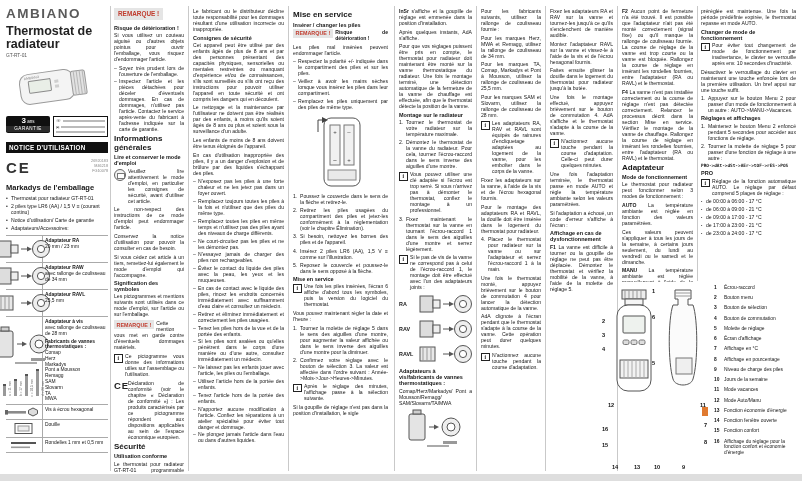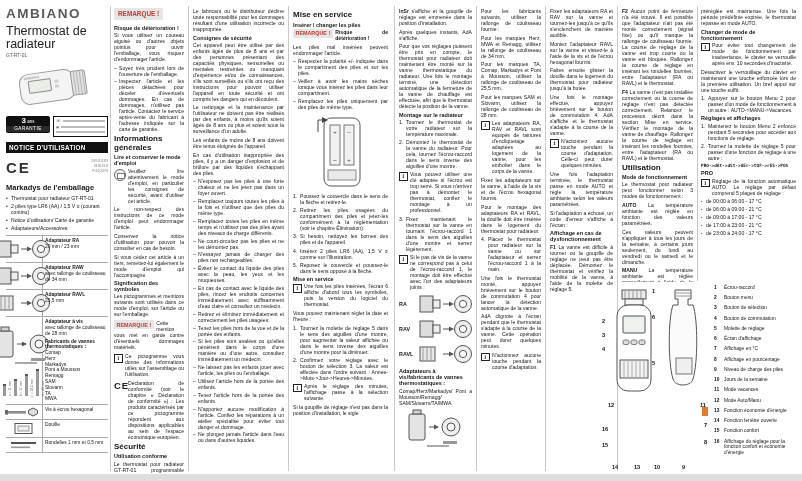--- a/index.html
+++ b/index.html
@@ -34,21 +34,21 @@
             border:1px solid #666;background:#f2f2f2;}
   .read .ri::after{content:"";position:absolute;left:2px;top:3px;width:6px;height:4px;
             border:0.5px solid #777;background:#fff;}
   .mono{font-family:"DejaVu Sans Mono",monospace;font-weight:bold;font-size:4.4px;text-align:left;}
   .blk-img{text-align:center;margin:2px 0;}
   .imglabel{display:flex;gap:4px;align-items:center;margin:2px 0;}
   .imglabel b{width:16px;font-size:5.4px;flex:none;}
   
   #colA{position:absolute;left:6px;top:6px;width:102px;}
   .brand{font-size:13.5px;font-weight:bold;letter-spacing:1.5px;color:#5a5a5a;}
-  .title{font-size:12.5px;font-weight:normal;line-height:1.05;margin-top:4px;color:#222;}
+  .title{font-size:12.5px;font-weight:bold;line-height:1.05;margin-top:4px;color:#222;}
   .model{font-size:4.8px;color:#555;margin-top:2px;}
   .photo{margin:4px 0 2px 10px;}
   .badge-row{display:flex;gap:3px;margin-top:2px;}
   .gbadge{width:44px;height:17px;background:#101010;color:#fff;text-align:center;border-radius:2px;}
   .gbadge .y{font-size:8px;font-weight:bold;line-height:9px;}
   .gbadge .y small{font-size:4.5px;font-weight:normal;}
   .gbadge .g{font-size:4.6px;letter-spacing:0.5px;line-height:6px;background:#2b2b2b;}
   .svc{flex:1;border:1px solid #111;height:17px;padding:1px 2px;font-size:4px;}
   .svc .line{display:flex;align-items:center;gap:2px;margin-bottom:1.5px;}
   .svc .bar{height:2px;background:#bbb;flex:1;}
@@ -414,21 +414,21 @@
       <div class="blk-p"><span>Une fois le montage effectué, appuyez brièvement sur le bouton de commutation 4. AdA s'affiche et le thermostat s'adapte à la course de la vanne.</span></div>
       <div class="info"><span class="ii">i</span><span>N'actionnez aucune touche pendant la course d'adaptation. Celle-ci peut durer quelques minutes.</span></div>
       <div class="blk-p"><span>Une fois l'adaptation terminée, le thermostat passe en mode AUTO et règle la température ambiante selon les valeurs paramétrées.</span></div>
       <div class="blk-p"><span>Si l'adaptation a échoué, un code d'erreur s'affiche à l'écran :</span></div>
       <div class="blk-h3"><span>Affichage en cas de dysfonctionnement</span></div>
       <div class="blk-p"><b>F1</b> <span>La vanne est difficile à tourner ou la goupille de réglage ne peut pas être déplacée. Démontez le thermostat et vérifiez la mobilité de la vanne, à l'aide de la molette de réglage 5.</span></div>
     </section>
   <section class="tcol" style="left:622px;width:71px;height:274px">
       <div class="blk-p"><b>F2</b> <span>Aucun point de fermeture n'a été trouvé. Il est possible que l'adaptateur n'ait pas été monté correctement (signal fixe) ou qu'il manque la rallonge de coulisseau fournie. La course de réglage de la vanne est trop courte ou la vanne est bloquée. Rallongez la course de réglage en insérant les rondelles fournies, entre l'adaptateur (RA ou RAVL) et le thermostat.</span></div>
       <div class="blk-p"><b>F4</b> <span>La vanne n'est pas installée correctement ou la course de réglage n'est pas détectée correctement. Relancez le processus décrit dans la section Mise en service. Vérifiez le montage de la vanne de chauffage. Rallongez la course de réglage en insérant les rondelles fournies, entre l'adaptateur (RA ou RAVL) et le thermostat.</span></div>
-      <div class="blk-h2"><span>Utilisation</span></div>
+      <div class="blk-h2"><span>Adaptateur</span></div>
       <div class="blk-h3"><span>Mode de fonctionnement</span></div>
       <div class="blk-p"><span>Le thermostat pour radiateur peut fonctionner selon 3 modes de fonctionnement :</span></div>
       <div class="blk-p"><b>AUTO</b> <span>La température ambiante est réglée en fonction des valeurs paramétrées.</span></div>
       <div class="blk-p"><span>Ces valeurs peuvent s'appliquer à tous les jours de la semaine, à certains jours seulement, du lundi au vendredi ou le samedi et le dimanche.</span></div>
       <div class="blk-p"><b>MANU</b> <span>La température ambiante est réglée manuellement à l'aide de la molette de réglage 5.</span></div>
     </section>
   <section class="tcol" style="left:701px;width:95px;height:270px">
       <div class="blk-p"><span>préréglée est maintenue. Une fois la période prédéfinie expirée, le thermostat repasse en mode AUTO.</span></div>
       <div class="blk-h3"><span>Changer de mode de fonctionnement</span></div>
       <div class="info"><span class="ii">i</span><span>Pour éviter tout changement de mode de fonctionnement par inadvertance, le clavier se verrouille après env. 10 secondes d'inactivité.</span></div>

